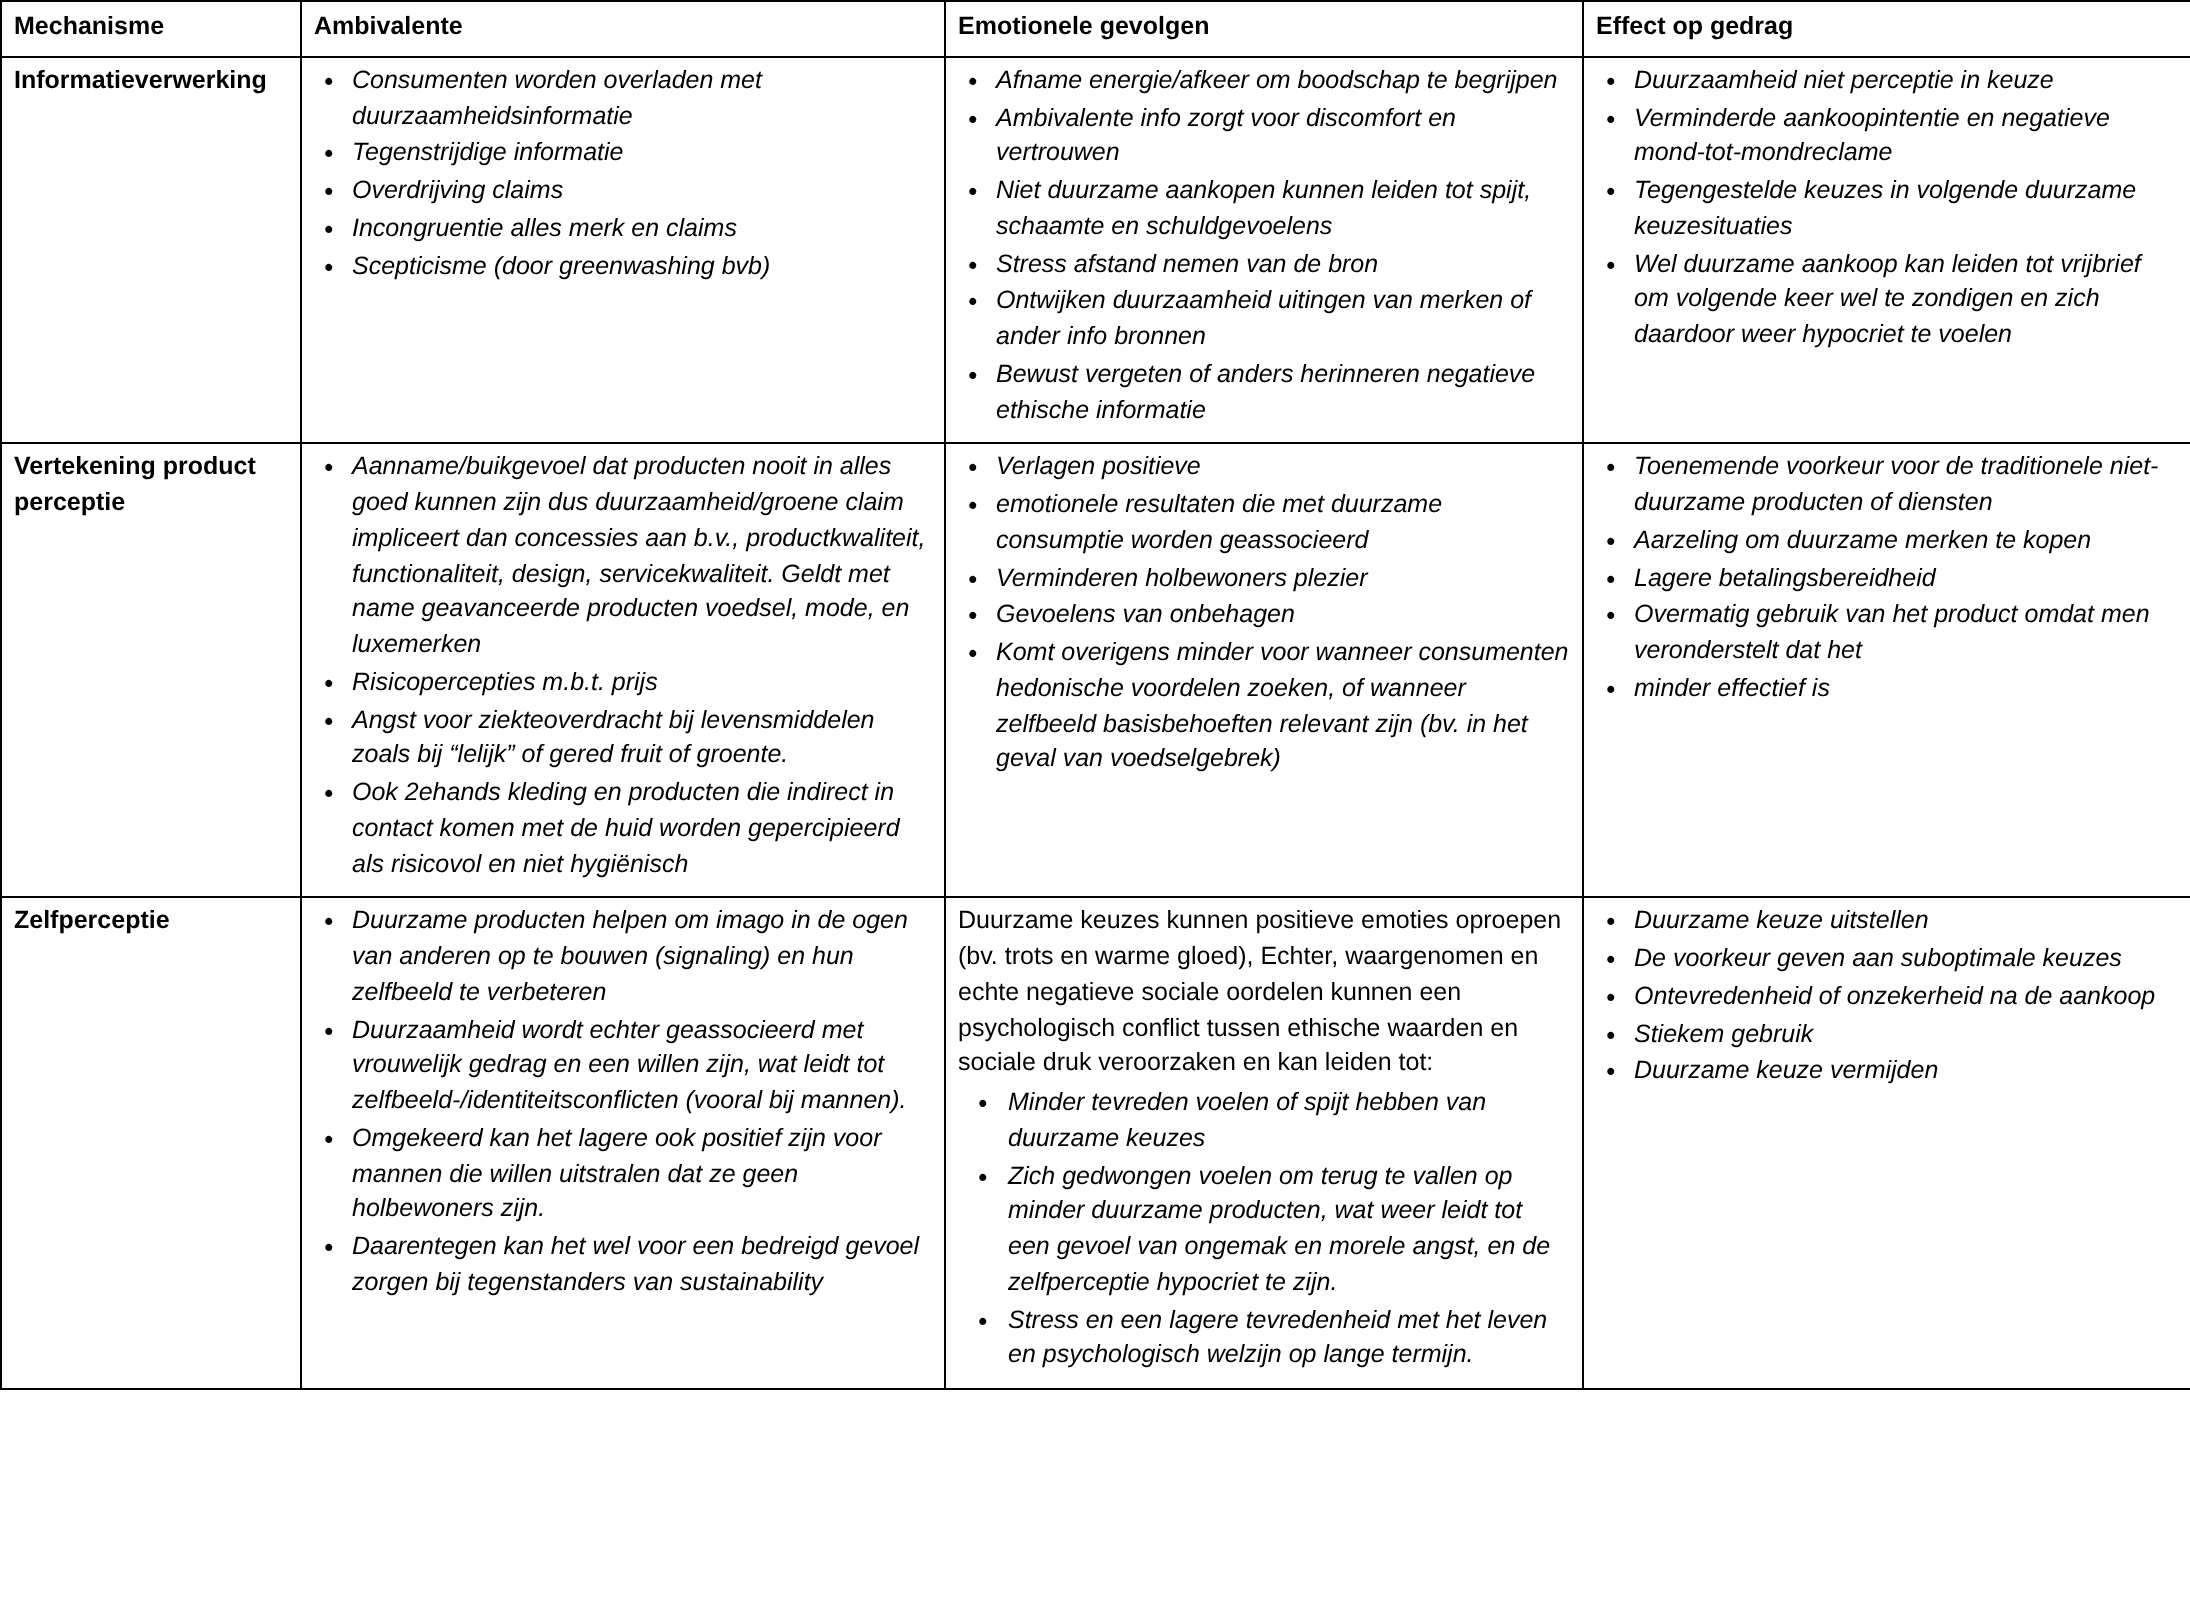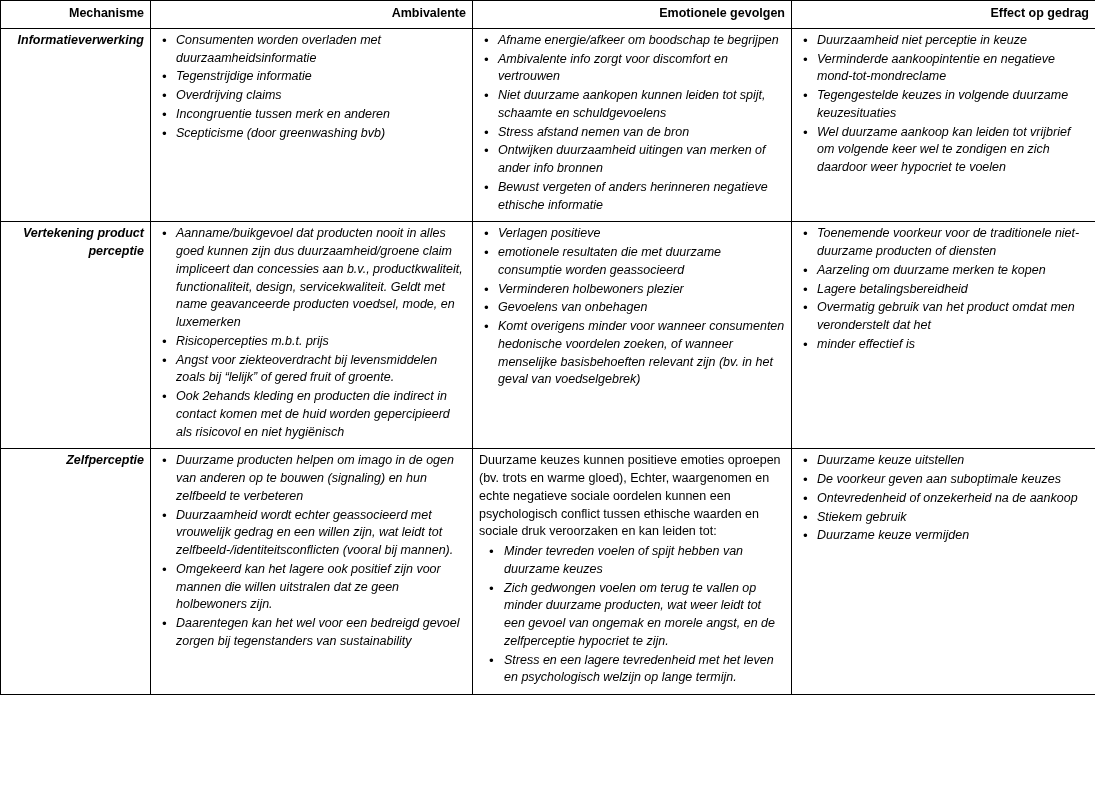--- a/index.html
+++ b/index.html
@@ -21,38 +21,36 @@
   }
   table.matrix th,
   table.matrix td {
     border: 1px solid #000000;
     vertical-align: top;
     padding: 3px 6px 6px 6px;
     font-size: 12.5px;
     line-height: 1.42;
   }
   table.matrix th {
-    text-align: right;
+    text-align: left;
     font-weight: bold;
     font-size: 12.5px;
     padding-top: 4px;
     padding-bottom: 5px;
   }
   
   col.c0 { width: 150px; }
   col.c1 { width: 322px; }
   col.c2 { width: 319px; }
   col.c3 { width: 304px; }
 
   td.mech {
     font-weight: bold;
-    font-style: italic;
     font-size: 12.5px;
     padding-top: 4px;
-    text-align: right;
   }
   ul.bullets {
     margin: 0;
     padding: 0 0 0 17px;
     list-style: none;
     font-style: italic;
   }
   ul.bullets li {
     position: relative;
     margin: 0 0 1px 0;
@@ -96,21 +94,21 @@
   </thead>
   <tbody>
 
     <tr>
       <td class="mech">Informatieverwerking</td>
       <td>
         <ul class="bullets">
           <li>Consumenten worden overladen met duurzaamheidsinformatie</li>
           <li>Tegenstrijdige informatie</li>
           <li>Overdrijving claims</li>
-          <li>Incongruentie tussen merk en anderen</li>
+          <li>Incongruentie alles merk en claims</li>
           <li>Scepticisme (door greenwashing bvb)</li>
         </ul>
       </td>
       <td>
         <ul class="bullets">
           <li>Afname energie/afkeer om boodschap te begrijpen</li>
           <li>Ambivalente info zorgt voor discomfort en vertrouwen</li>
           <li>Niet duurzame aankopen kunnen leiden tot spijt, schaamte en schuldgevoelens</li>
           <li>Stress afstand nemen van de bron</li>
           <li>Ontwijken duurzaamheid uitingen van merken of ander info bronnen</li>
@@ -136,21 +134,21 @@
           <li>Angst voor ziekteoverdracht bij levensmiddelen zoals bij “lelijk” of gered fruit of groente.</li>
           <li>Ook 2ehands kleding en producten die indirect in contact komen met de huid worden gepercipieerd als risicovol en niet hygiënisch</li>
         </ul>
       </td>
       <td>
         <ul class="bullets">
           <li>Verlagen positieve</li>
           <li>emotionele resultaten die met duurzame consumptie worden geassocieerd</li>
           <li>Verminderen holbewoners plezier</li>
           <li>Gevoelens van onbehagen</li>
-          <li>Komt overigens minder voor wanneer consumenten hedonische voordelen zoeken, of wanneer menselijke basisbehoeften relevant zijn (bv. in het geval van voedselgebrek)</li>
+          <li>Komt overigens minder voor wanneer consumenten hedonische voordelen zoeken, of wanneer zelfbeeld basisbehoeften relevant zijn (bv. in het geval van voedselgebrek)</li>
         </ul>
       </td>
       <td>
         <ul class="bullets">
           <li>Toenemende voorkeur voor de traditionele niet-duurzame producten of diensten</li>
           <li>Aarzeling om duurzame merken te kopen</li>
           <li>Lagere betalingsbereidheid</li>
           <li>Overmatig gebruik van het product omdat men veronderstelt dat het</li>
           <li>minder effectief is</li>
         </ul>

